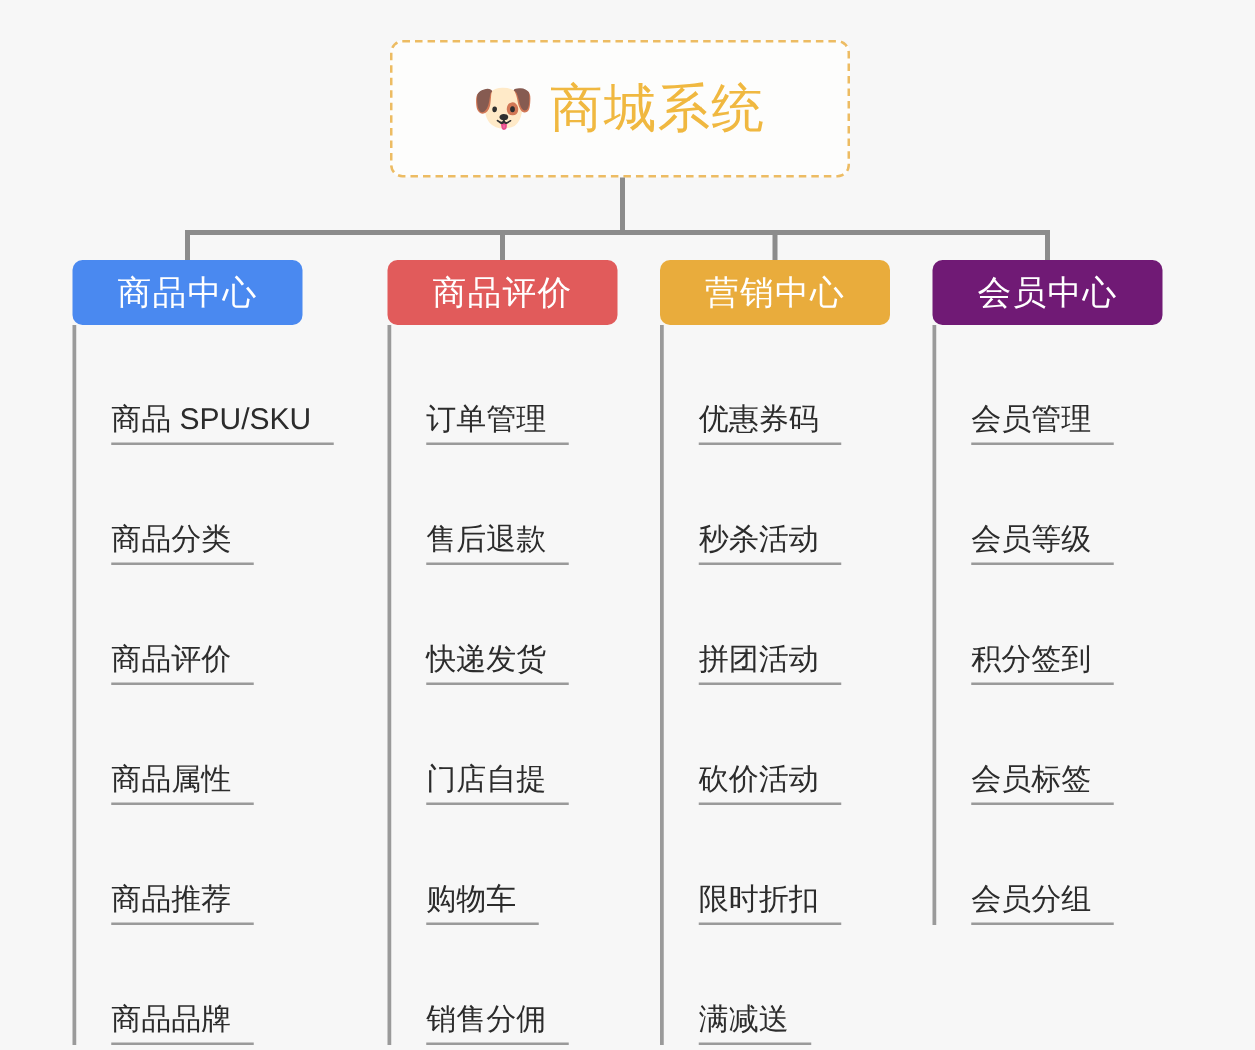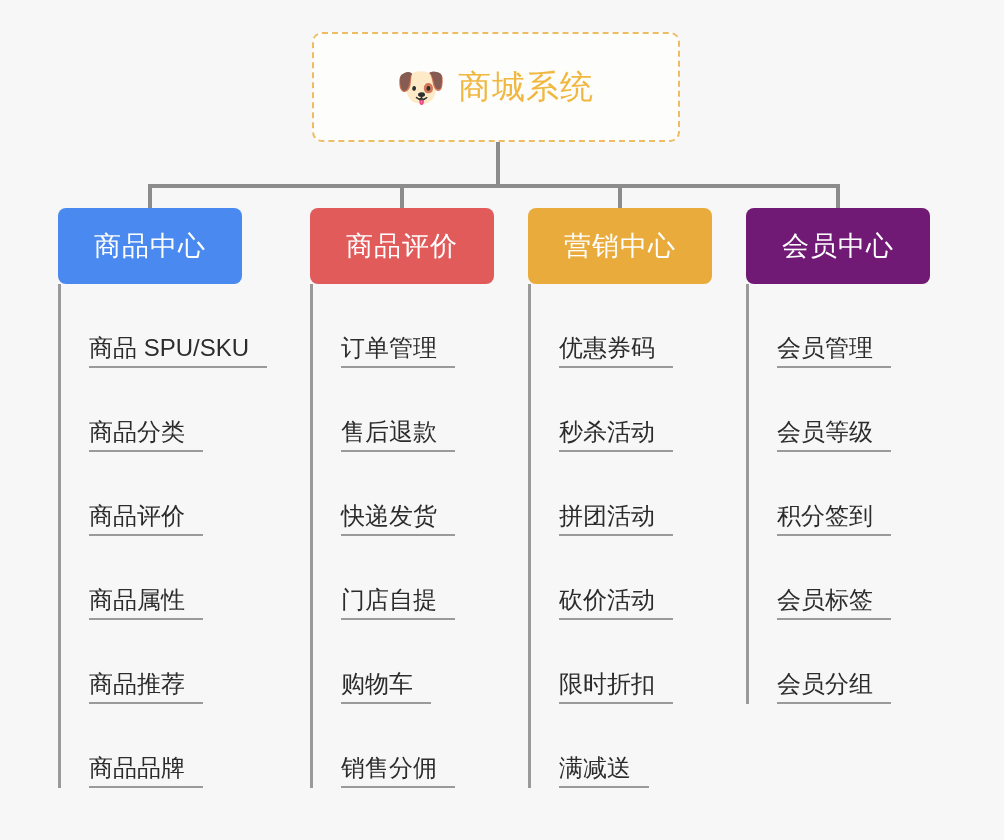--- a/index.html
+++ b/index.html
@@ -39,21 +39,21 @@
   .root-icon {
     font-size: 40px;
     line-height: 1;
     width: 46px;
     height: 46px;
     display: flex;
     align-items: center;
     justify-content: center;
   }
   .root-title {
-    font-size: 33px;
+    font-size: 42px;
     color: #f0b840;
     letter-spacing: 1px;
     white-space: nowrap;
   }
 
   
   .conn {
     position: absolute;
     background: #8c8c8c;
   }
@@ -75,41 +75,41 @@
     height: 24px;
   }
 
   
   .column {
     position: absolute;
     top: 208px;
     width: 184px;
   }
   .cat-header {
-    height: 76px;
+    height: 52px;
     border-radius: 8px;
     display: flex;
     align-items: center;
     justify-content: center;
     color: #ffffff;
     font-size: 27px;
     letter-spacing: 1px;
     white-space: nowrap;
   }
 
   
   .leaf-list {
     position: relative;
     margin-top: 0;
     padding-top: 0;
     border-left: 3px solid #9a9a9a;
   }
   .leaf-item {
     position: relative;
-    height: 84px;
+    height: 96px;
     box-sizing: border-box;
     display: flex;
     align-items: flex-end;
     padding-left: 28px;
   }
   .leaf-label {
     font-size: 24px;
     color: #2c2c2c;
     white-space: nowrap;
     line-height: 1.0;

